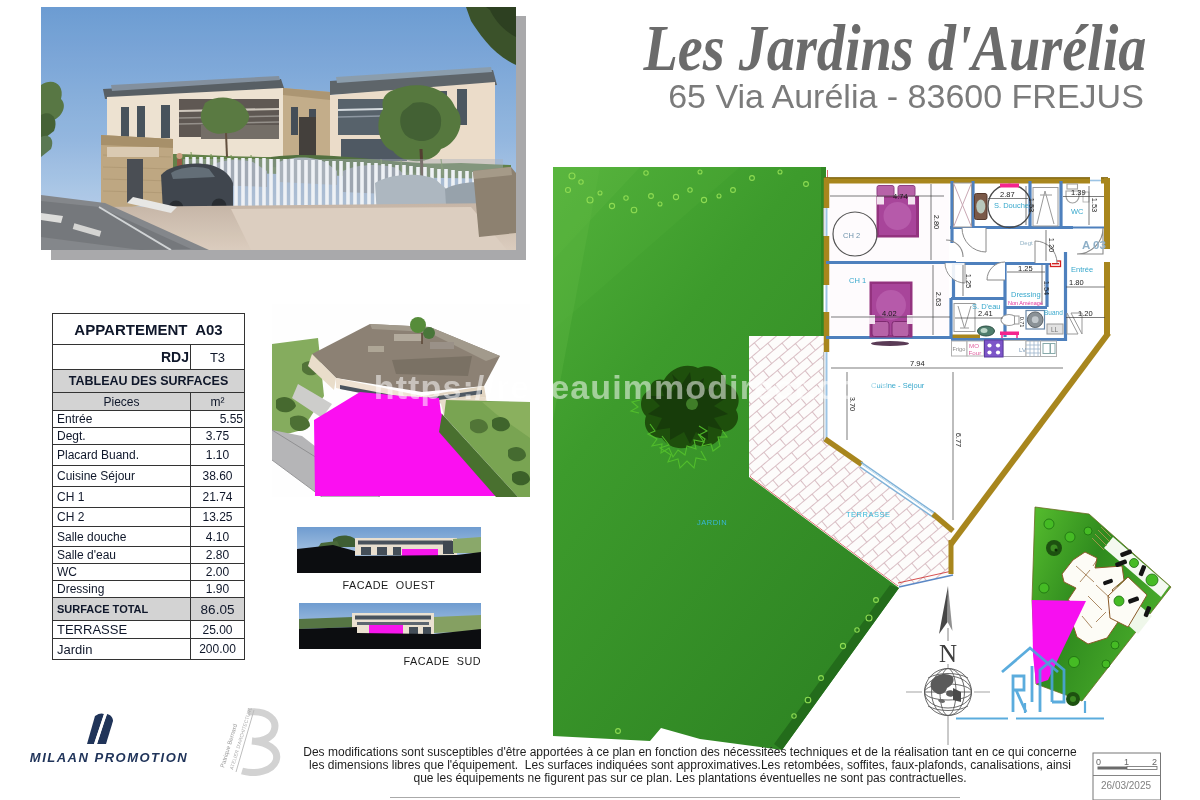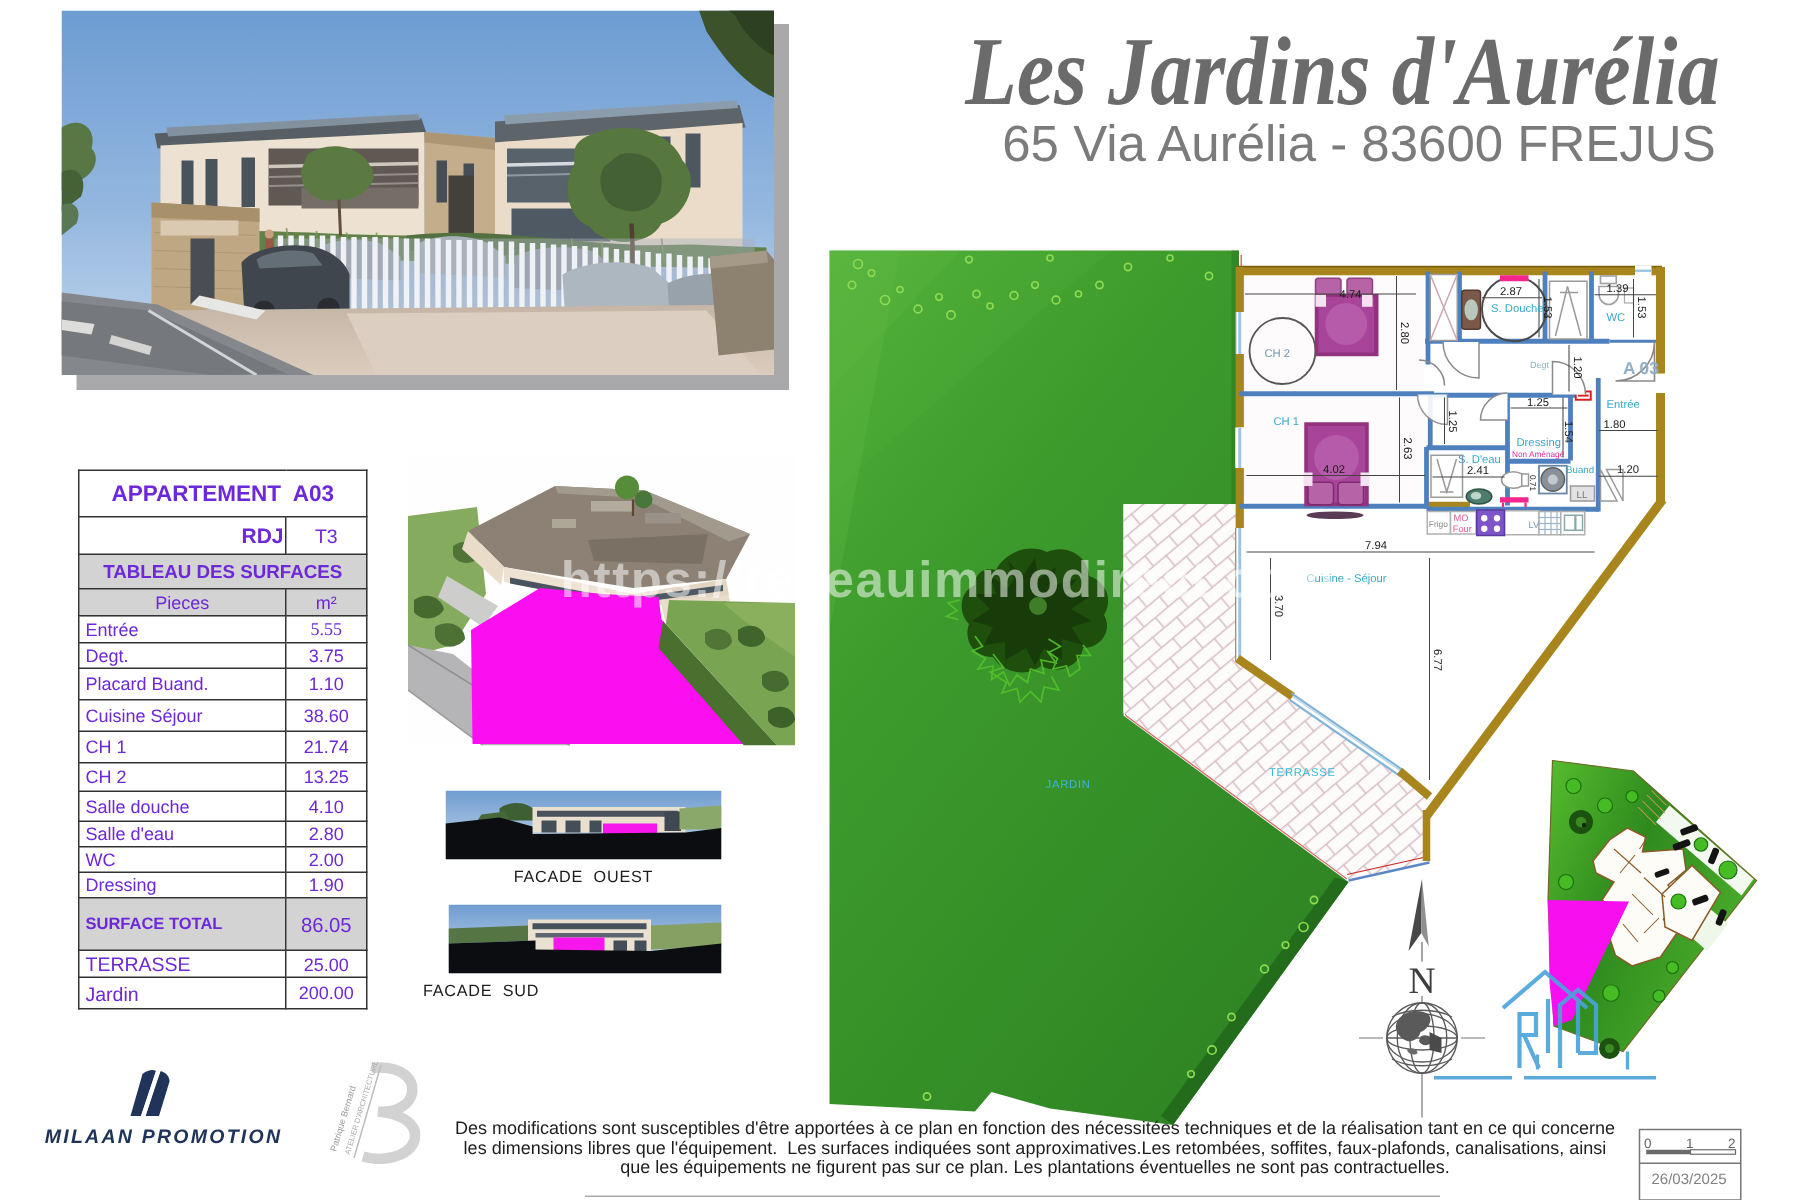--- a/index.html
+++ b/index.html
@@ -192,21 +192,21 @@
 </svg>
 
 <div class="abs" style="left:600px;top:11px;width:590px;text-align:center;transform:scaleX(0.865);
      font-family:'Liberation Serif',serif;font-style:italic;font-weight:bold;
      font-size:65px;color:#6b6b6b;letter-spacing:0px;">Les Jardins d'Aurélia</div>
 
 <div class="abs" style="left:600px;top:77px;width:612px;text-align:center;
      font-size:34px;color:#7b7b7b;">65 Via Aurélia - 83600 FREJUS</div>
 
 <table class="abs" style="left:52px;top:313px;width:192px;border-collapse:collapse;
-       font-size:12px;color:#6d28d9;table-layout:fixed;" cellspacing="0">
+       font-size:12px;color:#0f172a;table-layout:fixed;" cellspacing="0">
   <colgroup>
         <col style="width:138px">
         <col style="width:54px">
       </colgroup>
 
   <tbody>
         <tr style="height:31px">
           <td colspan="2" style="border:1.4px solid #333;text-align:center;font-weight:bold;font-size:15px;">APPARTEMENT&nbsp; A03</td>
         </tr>
 
@@ -219,21 +219,21 @@
           <td colspan="2" style="border:1.4px solid #333;background:#d3d3d3;text-align:center;font-weight:bold;font-size:12.5px;">TABLEAU DES SURFACES</td>
         </tr>
 
   <tr style="height:18px">
           <td style="border:1.2px solid #333;background:#d3d3d3;text-align:center;">Pieces</td>
       <td style="border:1.2px solid #333;background:#d3d3d3;text-align:center;">m²</td>
         </tr>
 
   <tr style="height:17px">
           <td style="border:1.2px solid #333;padding-left:4px;">Entrée</td>
-          <td style="border:1.2px solid #333;text-align:center;font-family:Liberation Serif, serif;">5.55</td>
+          <td style="border:1.2px solid #333;text-align:right;">5.55</td>
         </tr>
 
   <tr style="height:17px">
           <td style="border:1.2px solid #333;padding-left:4px;">Degt.</td>
           <td style="border:1.2px solid #333;text-align:center;">3.75</td>
         </tr>
 
   <tr style="height:21px">
           <td style="border:1.2px solid #333;padding-left:4px;">Placard Buand.</td>
           <td style="border:1.2px solid #333;text-align:center;">1.10</td>
@@ -267,21 +267,21 @@
   <tr style="height:15px">
           <td style="border:1.2px solid #333;padding-left:4px;">WC</td>
           <td style="border:1.2px solid #333;text-align:center;">2.00</td>
         </tr>
 
   <tr style="height:14px">
           <td style="border:1.2px solid #333;padding-left:4px;">Dressing</td>
           <td style="border:1.2px solid #333;text-align:center;">1.90</td>
         </tr>
 
-  <tr style="height:35px">
+  <tr style="height:23px">
           <td style="border:1.4px solid #333;background:#d3d3d3;padding-left:4px;font-weight:bold;font-size:11px;">SURFACE TOTAL</td>
       <td style="border:1.4px solid #333;background:#d3d3d3;text-align:center;font-size:13.5px;">86.05</td>
         </tr>
 
   <tr style="height:18px">
           <td style="border:1.2px solid #333;padding-left:4px;font-size:13px;">TERRASSE</td>
           <td style="border:1.2px solid #333;text-align:center;">25.00</td>
         </tr>
 
   <tr style="height:21px">
@@ -367,21 +367,21 @@
   <rect x="53" y="10" width="82" height="22" fill="#ebe1d1"></rect>
   <rect x="56" y="12.5" width="76" height="4" fill="#49525c"></rect>
   <rect x="58" y="19" width="72" height="3" fill="#5d6670"></rect>
   <rect x="110" y="24" width="9" height="8" fill="#444e58"></rect>
   <rect x="124" y="24" width="8" height="8" fill="#444e58"></rect>
   <rect x="70" y="22" width="34" height="10" fill="#f716ec"></rect>
   <polygon points="135,14 182,12 182,28 135,30" fill="#85a062"></polygon>
   <polygon points="0,26 58,24 58,30 135,31 182,26 182,46 0,46" fill="#0c0d10"></polygon>
 </svg>
 
-<div class="abs" style="left:282px;top:655px;width:182px;text-align:left;font-size:10.8px;
+<div class="abs" style="left:299px;top:655px;width:182px;text-align:right;font-size:10.8px;
      letter-spacing:0.5px;color:#1c1c1c;">FACADE&nbsp; SUD</div>
 
 <svg class="abs" style="left:540px;top:160px;" width="660" height="640" viewBox="540 160 660 640">
   <defs>
     <linearGradient id="lawn" x1="0" y1="0" x2="0.75" y2="1">
       <stop offset="0" stop-color="#4fae38"></stop>
       <stop offset="0.35" stop-color="#3d9b2c"></stop>
       <stop offset="1" stop-color="#2e8423"></stop>
     </linearGradient>
     <pattern id="brick" width="21" height="18" patternUnits="userSpaceOnUse" patternTransform="rotate(-40)">

